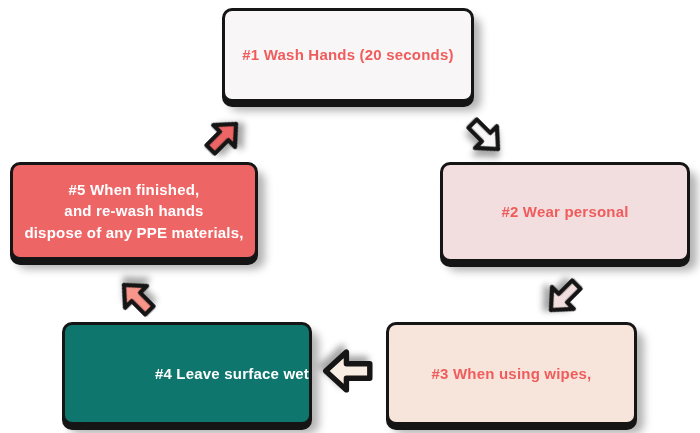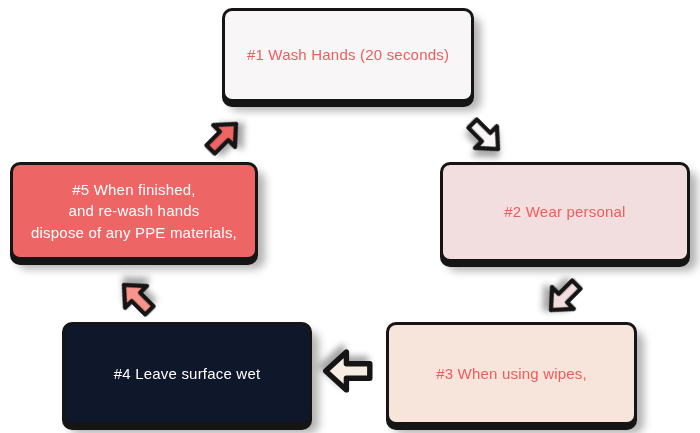--- a/index.html
+++ b/index.html
@@ -4,21 +4,21 @@
 <style>
   html,body { margin:0; padding:0; background:#ffffff; }
   .canvas {
     position:relative; width:700px; height:433px; background:#ffffff;
     font-family:"Liberation Sans", sans-serif; overflow:hidden;
   }
   .box {
     position:absolute; box-sizing:border-box;
     border:3px solid #151515; border-radius:10px;
     display:flex; flex-direction:column; justify-content:center; align-items:center;
-    text-align:center; font-weight:normal; font-size:15px; line-height:1.42; letter-spacing:.2px;
+    text-align:center; font-weight:bold; font-size:15px; line-height:1.42; letter-spacing:.2px;
     box-shadow: 0 5px 0 #151515, 7px 9px 9px rgba(0,0,0,.30);
   }
   .line { white-space:nowrap; }
   .b1 { left:222px; top:8px;   width:252px; height:94px;  }
   .b2 { left:440px; top:162px; width:250px; height:100px; }
   .b3 { left:386px; top:322px; width:251px; height:103px; }
   .b4 { left:62px;  top:322px; width:250px; height:103px; }
   .b5 { left:10px;  top:162px; width:248px; height:98px;  }
 
   .arrow { position:absolute; filter: drop-shadow(4px 5px 3px rgba(0,0,0,.35)); }
@@ -40,21 +40,21 @@
   </div>
 
   <div class="box b2" style="background-color: rgb(242, 222, 222); color: rgb(240, 92, 92);">
     <span class="line">#2 Wear personal</span>
   </div>
 
   <div class="box b3" style="background-color: rgb(247, 228, 219); color: rgb(240, 92, 92);">
     <span class="line">#3 When using wipes,</span>
   </div>
 
-  <div class="box b4" style="background-color: #0f172a; color: rgb(255, 255, 255);">
+  <div class="box b4" style="background-color: #0f766e; color: rgb(255, 255, 255); align-items: flex-end;">
     <span class="line">#4 Leave surface wet</span>
   </div>
 
   <div class="box b5" style="background-color: rgb(238, 101, 102); color: rgb(255, 255, 255);">
     <span class="line">#5 When finished,</span>
     <span class="line">and re-wash hands</span>
     <span class="line">dispose of any PPE materials,</span>
   </div>
 
   <div class="arrow a1">

